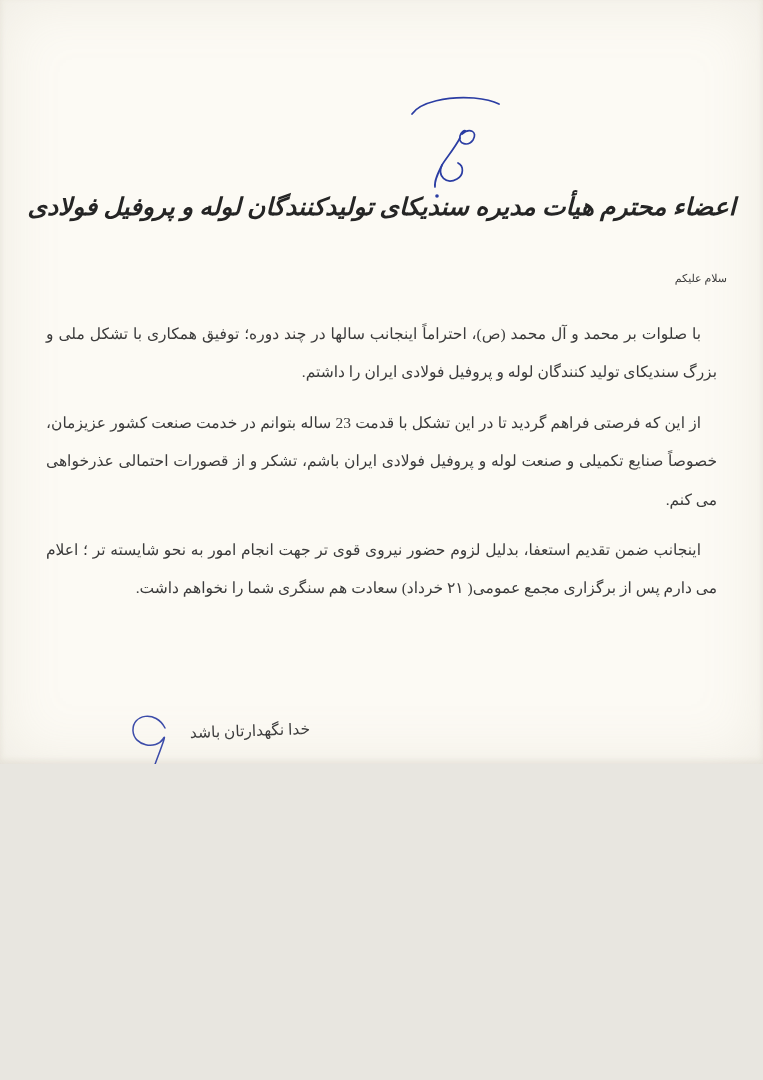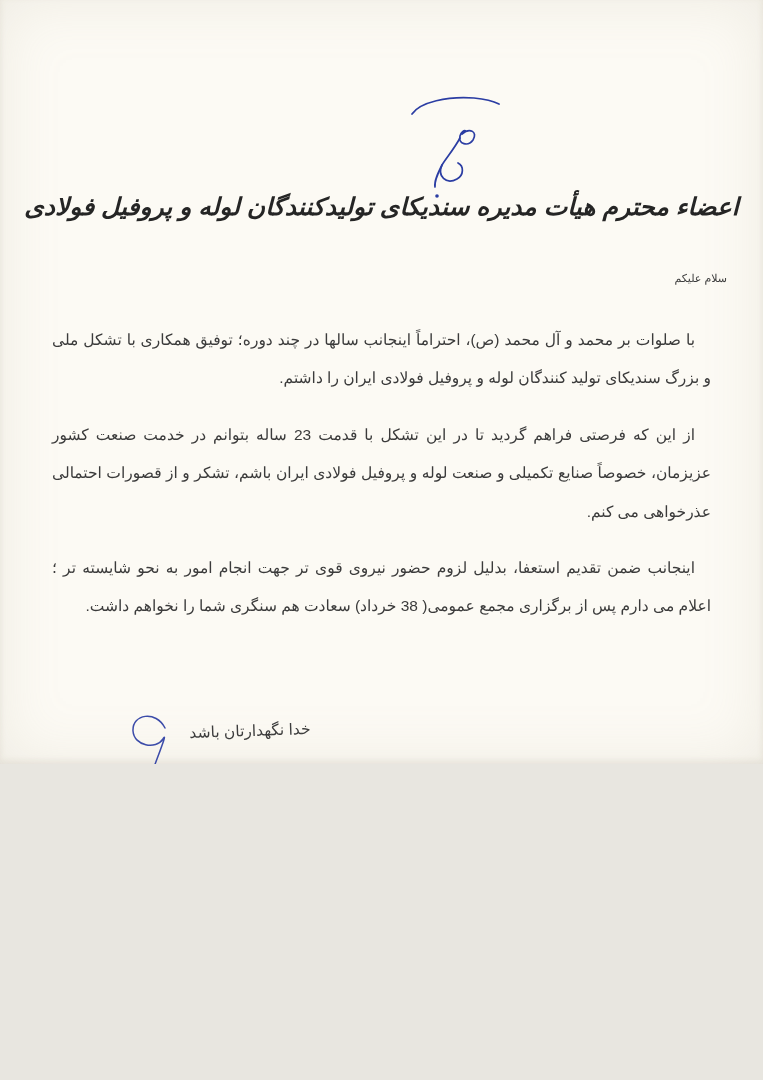--- a/index.html
+++ b/index.html
@@ -3,21 +3,21 @@
 <meta charset="utf-8">
 <style>
   html,body{margin:0;padding:0;background:#e8e6e0;}
   .page{
     position:relative;
     width:763px;height:764px;
     margin:0 auto;
     background:#fcfaf4;
     box-shadow:inset 0 0 60px rgba(180,170,150,.18), inset 0 -3px 6px rgba(120,110,90,.12);
     overflow:hidden;
-    font-family:Liberation Sans, sans-serif;
+    font-family:Liberation Serif, serif;
     direction:rtl;
   }
   
   .bismillah{position:absolute;left:396px;top:86px;width:116px;height:116px;}
   .bismillah path{stroke:#2b3da3;stroke-width:1.7;fill:none;stroke-linecap:round;}
   .bismillah circle{fill:#2b3da3;}
   
   .title{
     position:absolute;top:192px;left:0;right:0;
     text-align:center;
@@ -30,21 +30,21 @@
   .greeting{
     position:absolute;top:272px;right:36px;
     font-size:11px;color:#3d3d3d;
   }
   
   .body{
     position:absolute;top:303px;right:34px;left:34px;
     font-size:15.5px;line-height:38.4px;
     color:#3b3b3b;text-align:justify;
   }
-  .body p{margin:18px;text-indent:16px;}
+  .body p{margin:12px;text-indent:16px;}
   
   .closing{
     position:absolute;left:150px;top:722px;width:200px;
     display:flex;flex-direction:column;gap:25px;
     font-size:15.5px;color:#3d3d3d;text-align:center;
   }
   .closing .l1{transform:rotate(-2deg);}
   .closing .l2{transform:rotate(-2.5deg);}
   .closing .l3{transform:rotate(-3deg);}
   
@@ -80,21 +80,21 @@
     <circle cx="41" cy="110" r="1.8"></circle>
   </svg>
 
   <div class="title">اعضاء محترم هیأت مدیره سندیکای تولیدکنندگان لوله و پروفیل فولادی</div>
 
   <div class="greeting">سلام علیکم</div>
 
   <div class="body">
     <p>با صلوات بر محمد و آل محمد (ص)، احتراماً اینجانب سالها در چند دوره؛  توفیق همکاری با تشکل ملی و بزرگ سندیکای تولید کنندگان لوله و پروفیل فولادی ایران را داشتم.</p>
     <p>از این که فرصتی فراهم گردید تا در این تشکل با قدمت  23  ساله  بتوانم در خدمت صنعت کشور عزیزمان، خصوصاً صنایع تکمیلی و صنعت لوله و پروفیل فولادی ایران باشم، تشکر و از قصورات احتمالی عذرخواهی می کنم.</p>
-    <p>اینجانب ضمن تقدیم استعفا، بدلیل لزوم حضور نیروی قوی تر جهت انجام امور به نحو شایسته تر ؛ اعلام می دارم  پس از برگزاری مجمع عمومی( 38 خرداد) سعادت هم سنگری شما را نخواهم داشت.</p>
+    <p>اینجانب ضمن تقدیم استعفا، بدلیل لزوم حضور نیروی قوی تر جهت انجام امور به نحو شایسته تر ؛ اعلام می دارم  پس از برگزاری مجمع عمومی( ۲۱ خرداد) سعادت هم سنگری شما را نخواهم داشت.</p>
   </div>
 
   <div class="closing">
     <div class="l1">خدا نگهدارتان باشد</div>
     <div class="l2">امیر حسین کاوه</div>
     <div class="l3">۱۳ خرداد ۹۹</div>
   </div>
 
   <svg class="signature" viewBox="0 0 262 190">
     <path d="M165,30 C156,12 132,16 133,33 C134,48 156,52 163,41 C168,33 159,55 150,80 C140,107 126,142 138,161 C149,178 172,168 172,147 C172,128 152,115 140,128 C124,145 86,157 28,162"></path>

